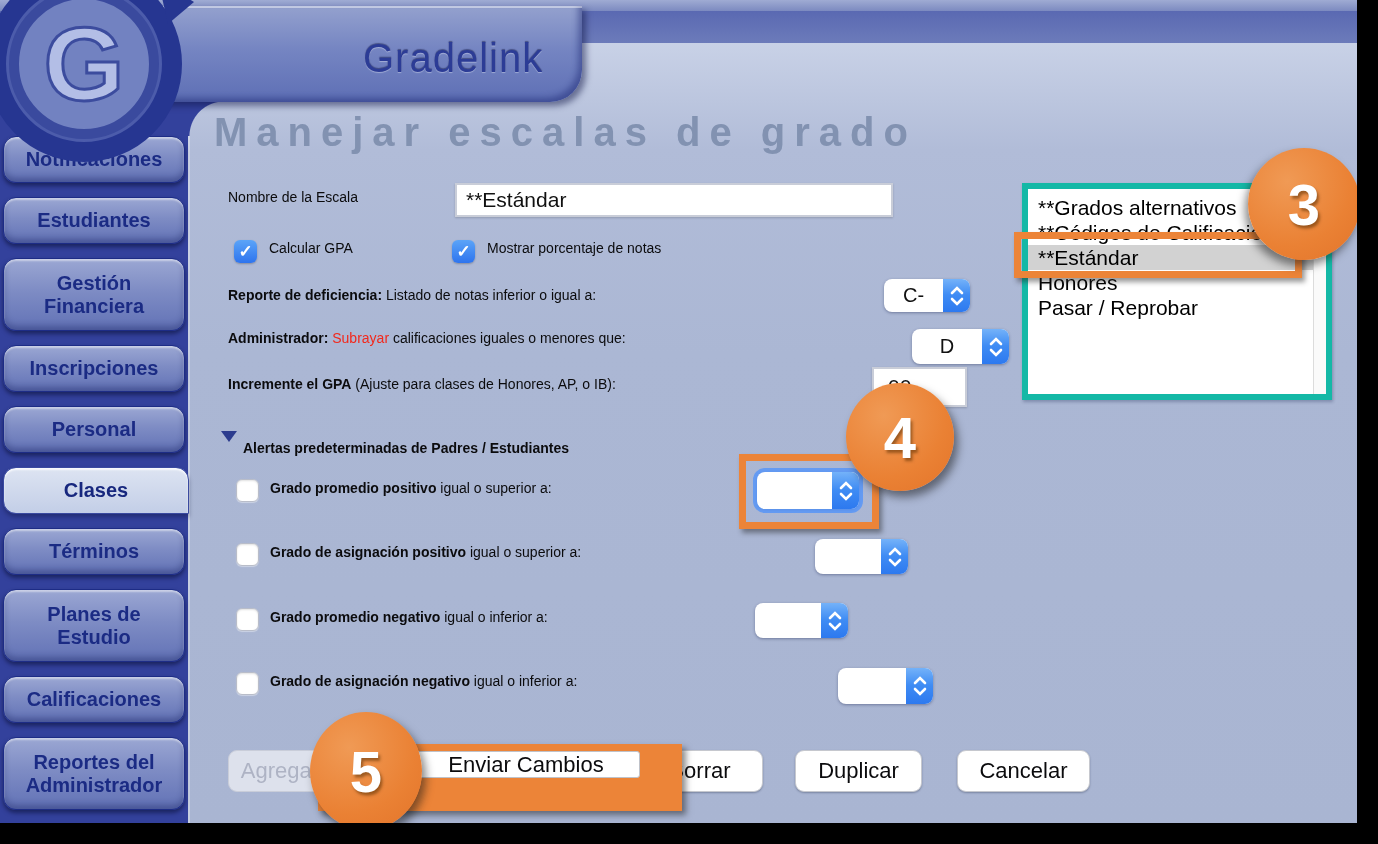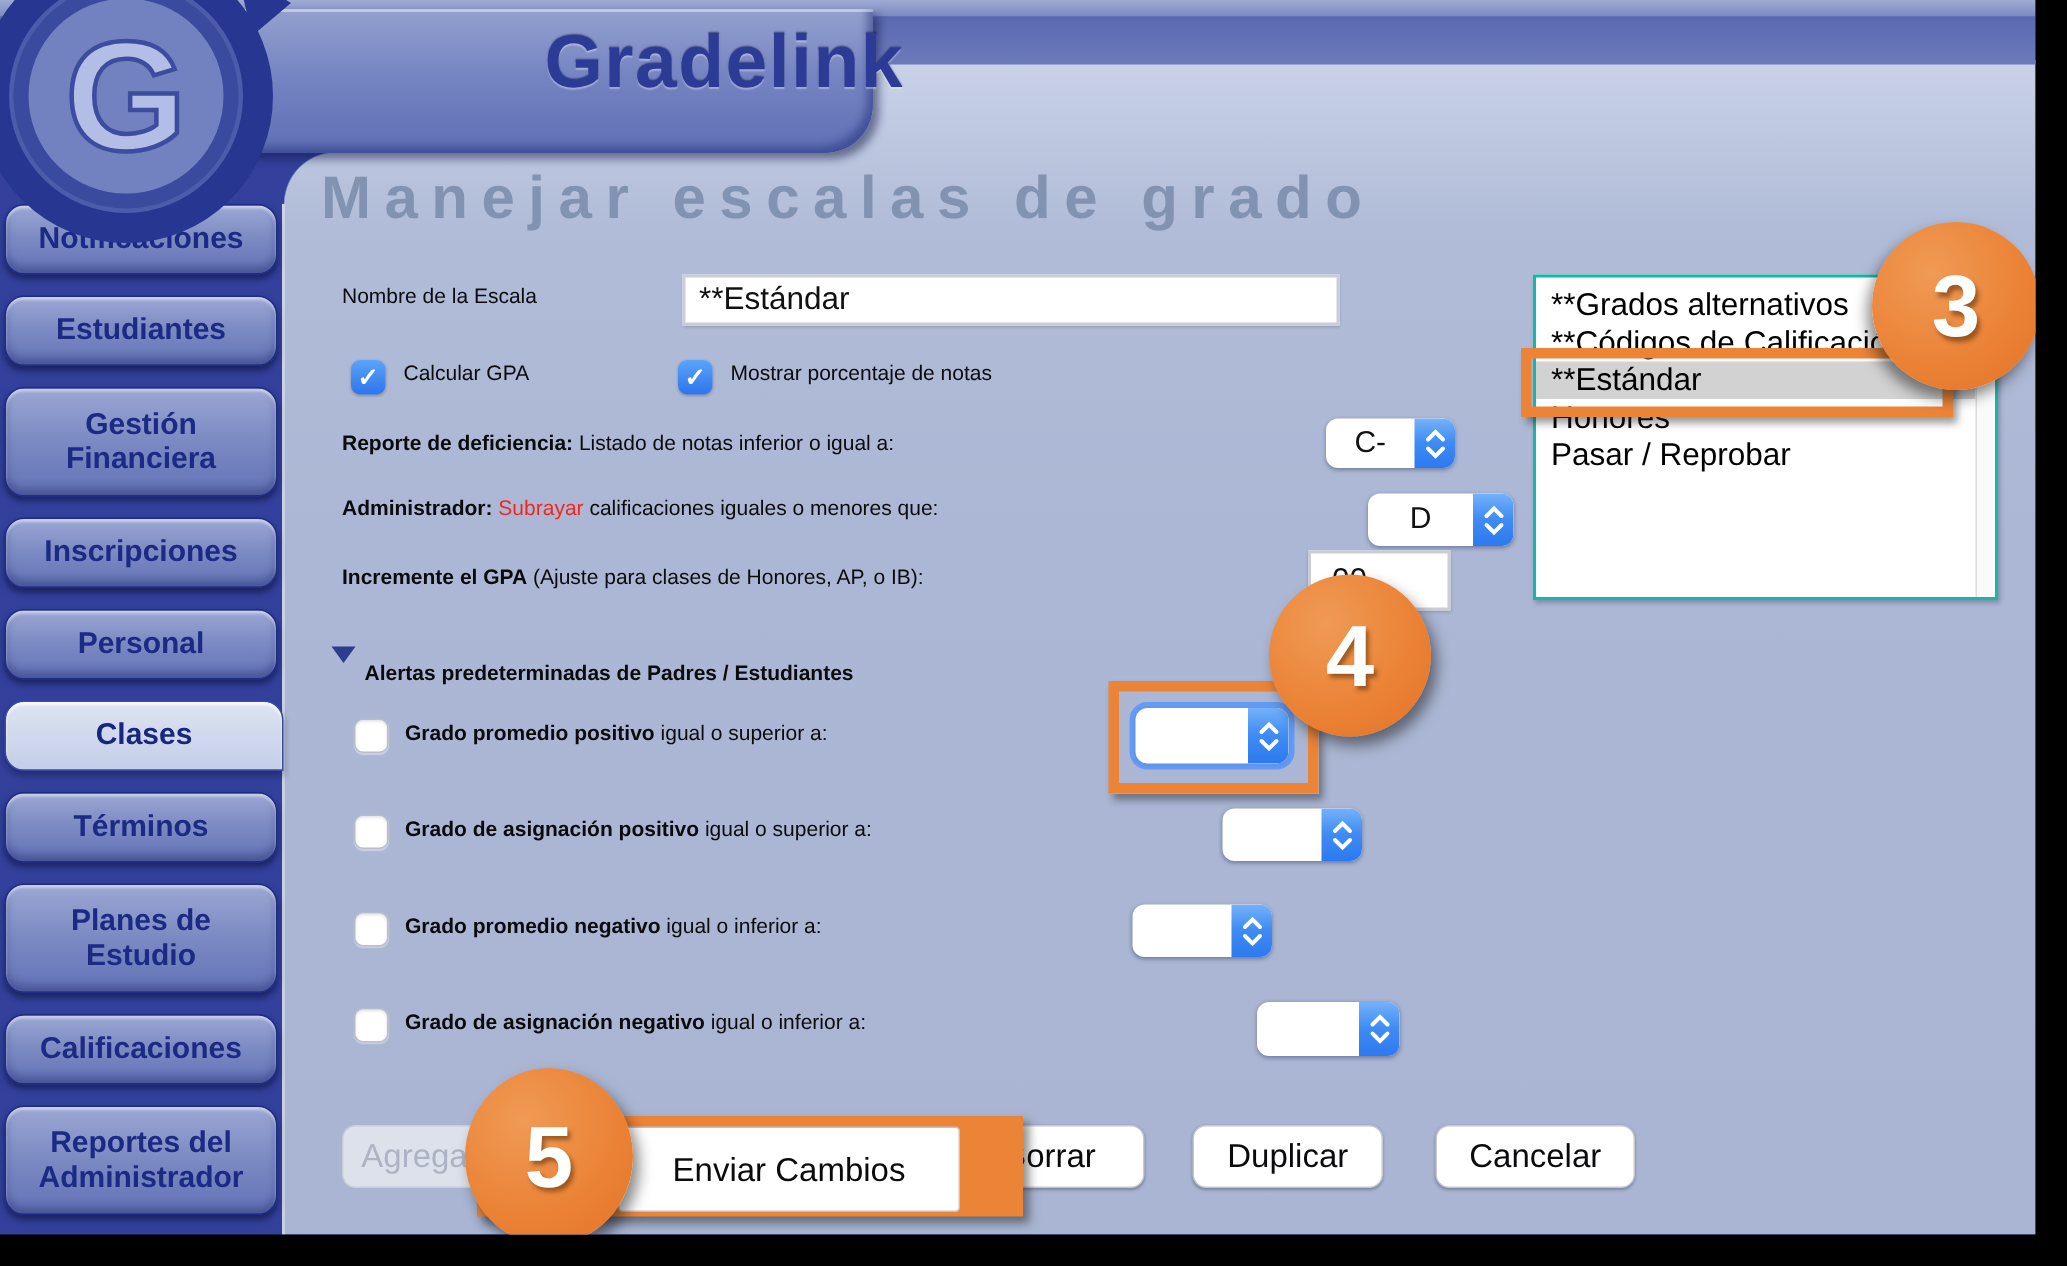--- a/index.html
+++ b/index.html
@@ -18,21 +18,21 @@
     z-index:2; }
   .corner-patch { position:absolute; left:188px; top:100px; width:36px; height:36px;
     background:radial-gradient(circle at 36px 36px, rgba(0,0,0,0) 34px, #33419c 35px); z-index:4; }
 
   
   .brand-tab { position:absolute; left:148px; top:6px; width:434px; height:96px;
     background:linear-gradient(180deg,#94a1ce 0%,#7585c2 45%,#5e6fb5 100%);
     border-bottom-right-radius:32px;
     box-shadow: inset 0 2px 0 rgba(255,255,255,.45), inset -4px -4px 6px rgba(25,35,110,.45), 4px 4px 6px rgba(15,22,70,.5);
     z-index:5; }
-  .wordmark { position:absolute; left:215px; top:6px; font-size:50px; font-weight:bold;
+  .wordmark { position:absolute; left:215px; top:30px; font-size:40px; font-weight:normal;
     color:#2c3c96; letter-spacing:1px;
     text-shadow:0 1px 1px rgba(255,255,255,.35), 0 -1px 1px rgba(10,16,60,.45); }
   .logo { position:absolute; left:-18px; top:-28px; width:220px; height:205px; z-index:6; }
 
   
   .sidebar { position:absolute; left:0; top:128px; width:188px; z-index:4;
     display:flex; flex-direction:column; gap:14px; padding:8px 3px 0 3px; }
   .side-btn { border-radius:13px; border:1px solid #1d2c86;
     background:linear-gradient(180deg,#9ba7d3 0%,#7e8cc4 45%,#6272b6 100%);
     box-shadow: inset 0 2px 2px rgba(255,255,255,.5), inset 0 -4px 6px rgba(20,30,90,.35), 0 3px 4px rgba(8,12,50,.55);
@@ -75,21 +75,21 @@
 
   
   .push-btn { position:absolute; z-index:7; height:42px; background:#fff; border:1px solid #c6c8ce;
     border-radius:9px; box-shadow:0 1px 2px rgba(30,40,70,.35); font-size:22px; color:#0b0b0d;
     display:flex; align-items:center; justify-content:center; cursor:pointer; }
   .push-btn.disabled { background:#dde1ec; color:#aeb3c4; border-color:#c9cdd9; box-shadow:none; }
   .push-btn.flat { border-radius:3px; box-shadow:none; border:1px solid #bfc2c9; }
 
   
   .scale-list { position:absolute; left:1022px; top:183px; width:310px; height:217px; z-index:7;
-    background:#fff; border:2px solid #14b8a6; box-shadow:1px 2px 3px rgba(30,40,80,.3); overflow:hidden; }
+    background:#fff; border:6px solid #14b8a6; box-shadow:1px 2px 3px rgba(30,40,80,.3); overflow:hidden; }
   .scale-list .inner { position:absolute; left:0; top:0; right:13px; bottom:0; padding-top:6px; }
   .scale-item { font-size:21px; color:#000; padding:1px 0 1px 10px; height:25px; white-space:nowrap; cursor:pointer; }
   .scale-item.selected { background:#d2d2d2; }
   .scroll-strip { position:absolute; right:0; top:0; bottom:0; width:13px; background:#fafafa; border-left:1px solid #dcdcdc; }
 
   
   .hl-box { position:absolute; z-index:8; border:7px solid #ec8438; box-shadow:3px 4px 5px rgba(30,30,30,.45); }
   .hl-fill { position:absolute; z-index:8; background:#ec8438; box-shadow:4px 4px 6px rgba(30,30,30,.5); }
   .callout { position:absolute; z-index:9; border-radius:50%;
     background:radial-gradient(circle at 35% 30%, #f09a55 0%, #ea8134 60%, #e3742a 100%);
@@ -213,21 +213,21 @@
     <span class="btn">
       <svg width="18" height="22" viewBox="0 0 18 22">
           <path d="M4 8 L9 3 L14 8" stroke="#fff" stroke-width="2.6" fill="none" stroke-linecap="round"></path>
           <path d="M4 14 L9 19 L14 14" stroke="#fff" stroke-width="2.6" fill="none" stroke-linecap="round"></path>
         </svg>
     </span>
   </div>
 
   <div class="push-btn disabled" style="left:228px; top:750px; width:104px;">Agregar</div>
   <div class="hl-fill" style="left:318px; top:744px; width:364px; height:67px;"></div>
-  <div class="push-btn flat" style="left:412px; top:751px; width:228px; height:57px; z-index:8;">Enviar Cambios</div>
+  <div class="push-btn flat" style="left:412px; top:751px; width:228px; height:27px; z-index:8;">Enviar Cambios</div>
   <div class="push-btn" style="left:637px; top:750px; width:126px;">Borrar</div>
   <div class="push-btn" style="left:795px; top:750px; width:127px;">Duplicar</div>
   <div class="push-btn" style="left:957px; top:750px; width:133px;">Cancelar</div>
 
   <div class="scale-list">
     <div class="inner">
       <div class="scale-item">**Grados alternativos</div>
       <div class="scale-item">**Códigos de Calificación</div>
       <div class="scale-item selected">**Estándar</div>
       <div class="scale-item">Honores</div>

